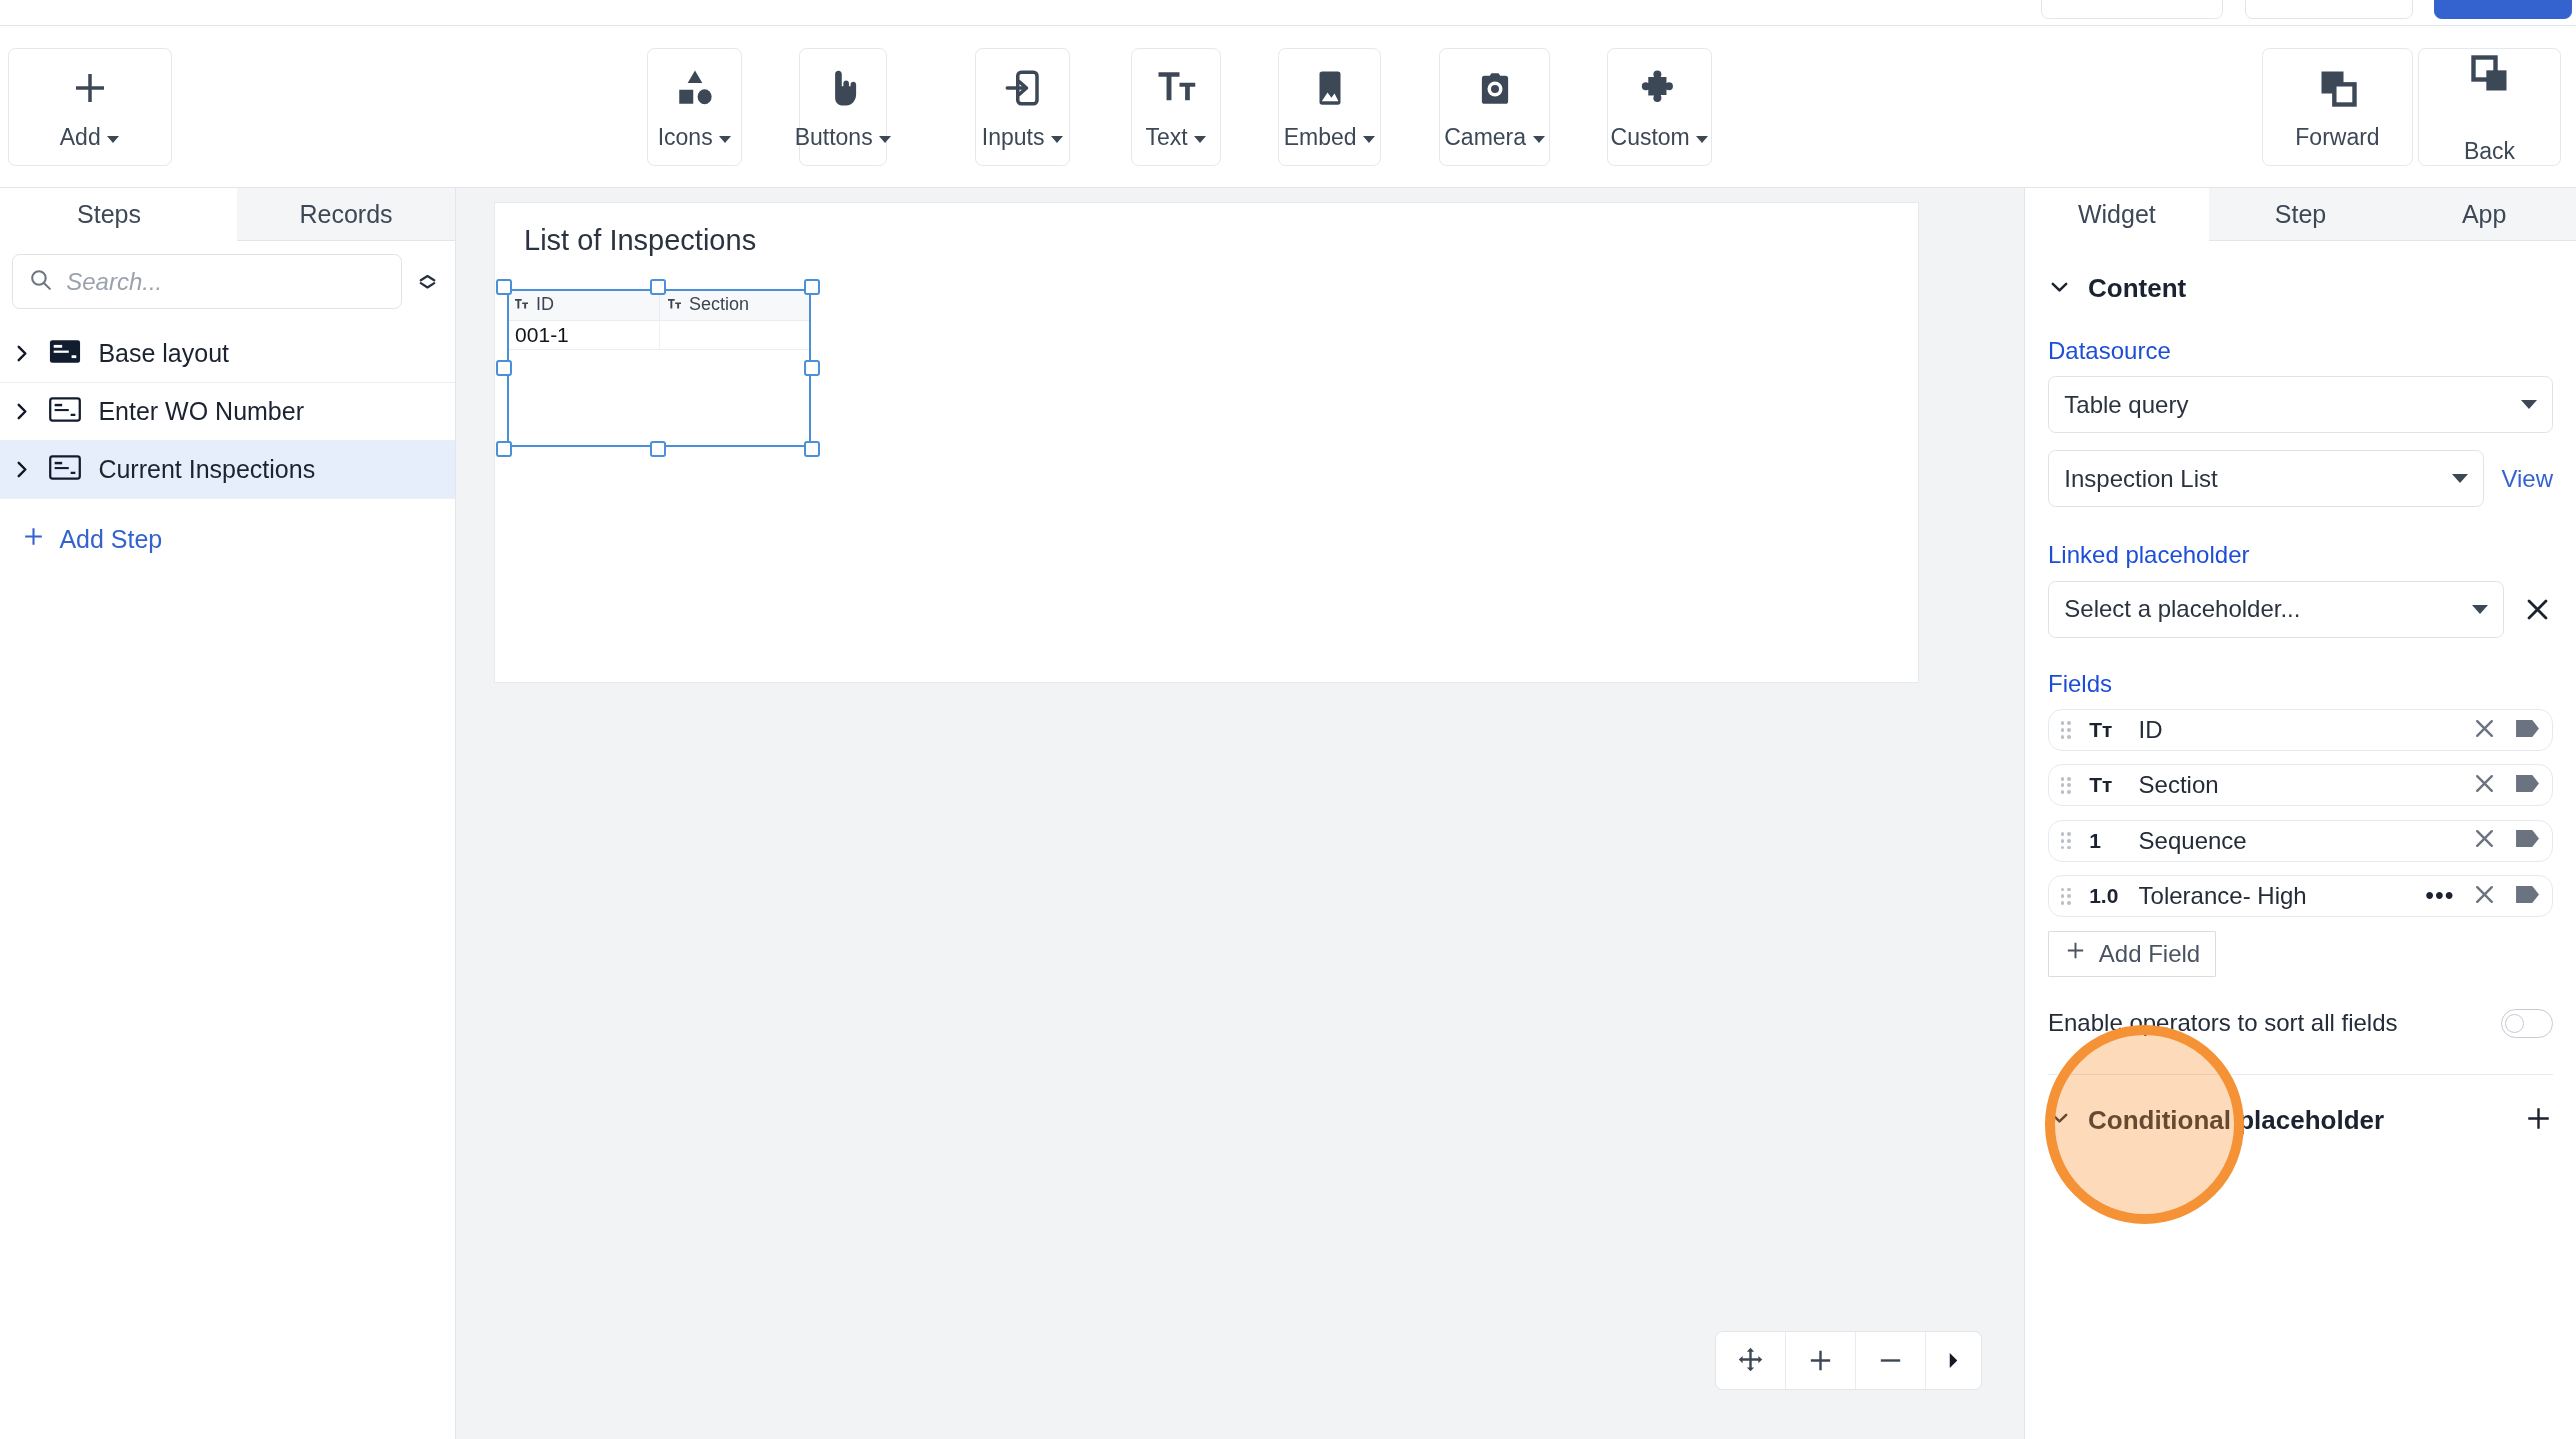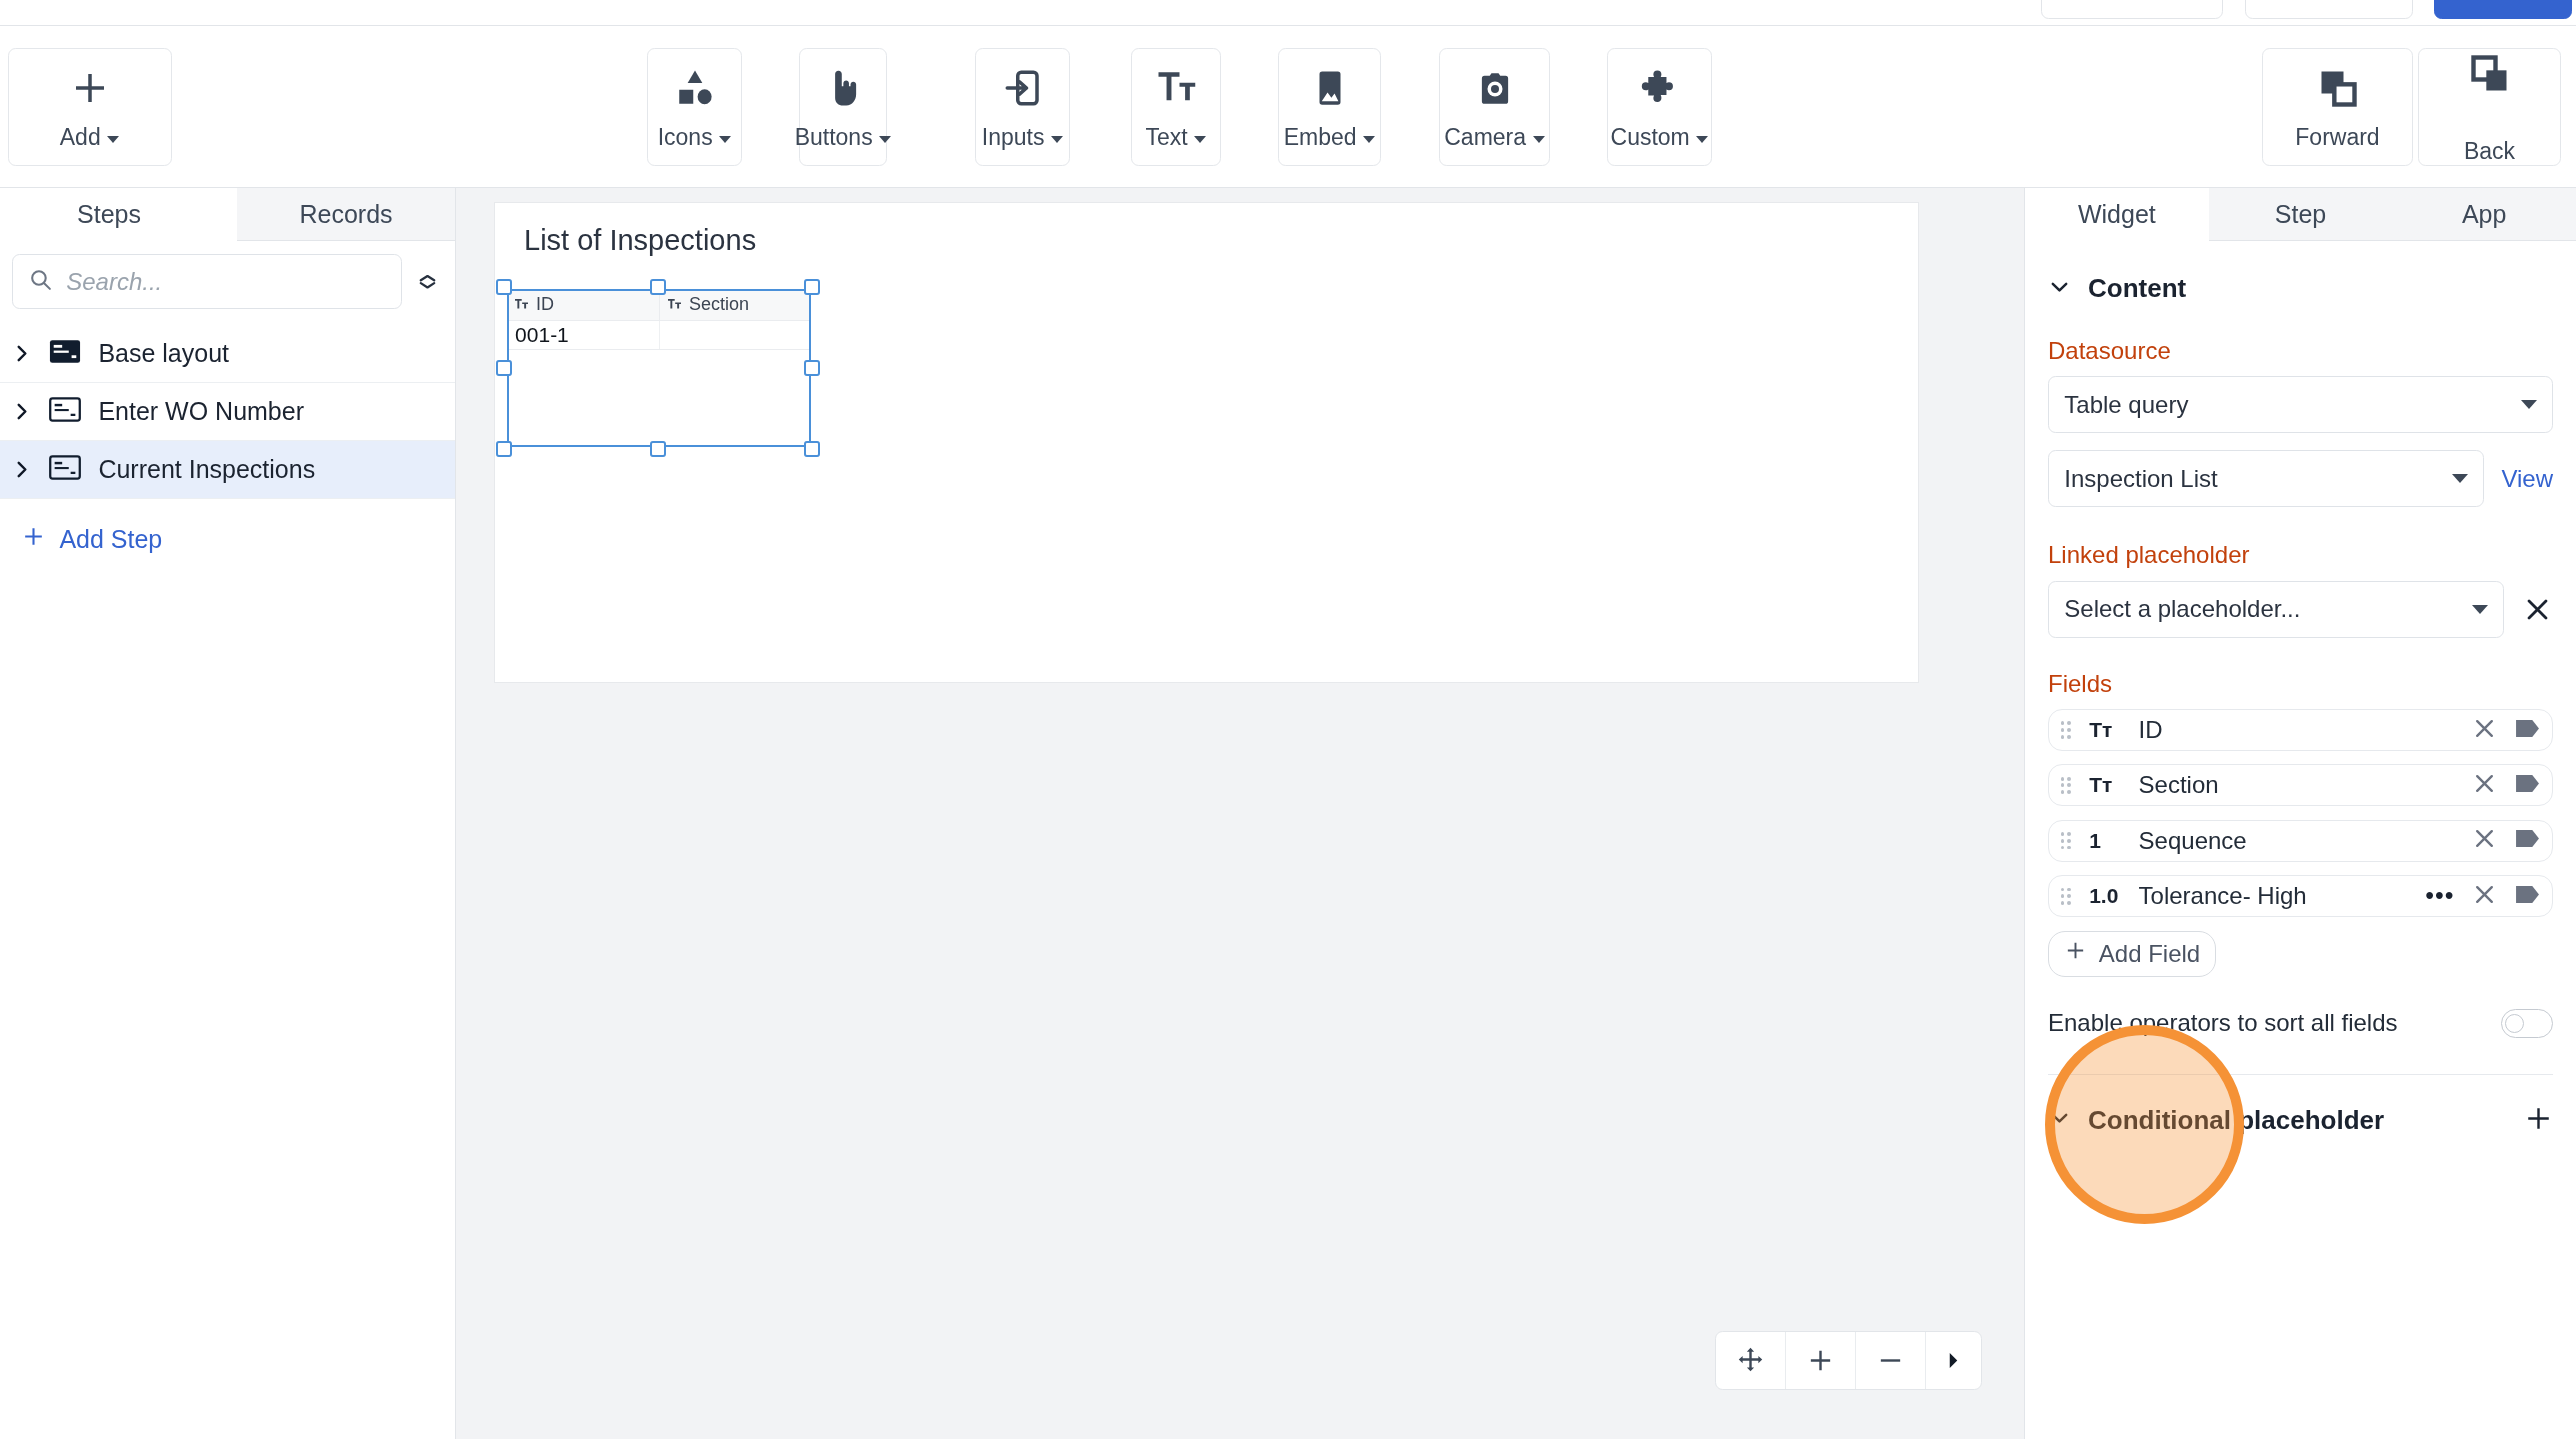--- a/index.html
+++ b/index.html
@@ -88,36 +88,36 @@
   .rpanel { position:absolute; left:2024px; top:188px; width:552px; height:1252px; background:#fff; border-left:1px solid #e2e5e9; }
   .r-tabs { display:flex; height:53px; }
   .r-tab { flex:1; display:flex; align-items:center; justify-content:center; font-size:25px; color:#3d4857; background:#f4f5f7; border-bottom:1px solid #e2e5e9; cursor:pointer; }
   .r-tab.active { background:#fff; border-bottom:1px solid transparent; }
 
   .sec-head { display:flex; align-items:center; gap:17px; padding:32px 23px 11.5px 23px; }
   .sec-head .sec-title { font-size:26px; font-weight:bold; color:#1b2330; }
   .sec-head .sec-plus { margin-left:auto; cursor:pointer; }
 
   .r-body { padding:0 23px; }
-  .r-label { font-size:24px; color:#c2410c; margin:21px 0 11.5px 0; }
+  .r-label { font-size:24px; color:#1d4ed8; margin:21px 0 11.5px 0; }
   .select { height:57px; border:1px solid #dfe3e8; border-radius:7.6px; display:flex; align-items:center; padding:0 15.3px; font-size:24px; color:#2b3340; cursor:pointer; background:#fff; }
   .select .sel-caret { margin-left:auto; width:0; height:0; border-left:8.6px solid transparent; border-right:8.6px solid transparent; border-top:9.5px solid #3d4857; }
   .row-inline { display:flex; align-items:center; gap:17px; }
   .view-link { font-size:24px; color:#3463cf; cursor:pointer; }
   .x-btn { width:32px; display:flex; align-items:center; justify-content:center; cursor:pointer; }
 
   .field-row { height:42px; border:1px solid #e6e9ed; border-radius:14px; display:flex; align-items:center; padding:0 11.5px; gap:13.4px; margin-bottom:13.4px; background:#fff; }
   .field-row .grip { width:15.3px; display:grid; grid-template-columns:repeat(2,3.8px); gap:2.9px; }
   .field-row .grip i { width:3.8px; height:3.8px; background:#b9bfc7; border-radius:50%; display:block; }
   .field-row .ftype { font-size:21px; font-weight:bold; color:#1b2330; width:36px; display:flex; align-items:center; }
   .field-row .fname { font-size:24px; color:#232c38; }
   .field-row .fspacer { margin-left:auto; display:flex; align-items:center; gap:17px; }
   .dots { font-size:25px; color:#1b2330; letter-spacing:1px; cursor:pointer; line-height:9.5px; }
 
-  .add-field { display:inline-flex; align-items:center; gap:11.5px; height:46px; padding:0 15.3px; border:1px solid #d9dde2; border-radius:17px; font-size:24px; color:#4a5362; cursor:pointer; background:#fff; }
+  .add-field { display:inline-flex; align-items:center; gap:11.5px; height:46px; padding:0 15.3px; border:1px solid #d9dde2; border-radius:1px; font-size:24px; color:#4a5362; cursor:pointer; background:#fff; }
   .sort-row { display:flex; align-items:center; margin-top:32px; }
   .sort-row .srlabel { font-size:24px; color:#232c38; }
   .switch { margin-left:auto; width:52px; height:29px; border:1.9px solid #c5cad1; border-radius:15.3px; display:flex; align-items:center; padding:0 2.9px; cursor:pointer; }
   .switch .knob { width:19px; height:19px; border:1.9px solid #c5cad1; border-radius:50%; background:#fff; }
   .divider { height:1px; background:#e6e9ed; margin-top:36px; }
 
   
   .hl-ring { position:absolute; left:2045px; top:1025px; width:199px; height:199px; border-radius:50%;
              border:10.5px solid #f59236; background:rgba(245,146,54,0.34); pointer-events:none; }
 </style>

